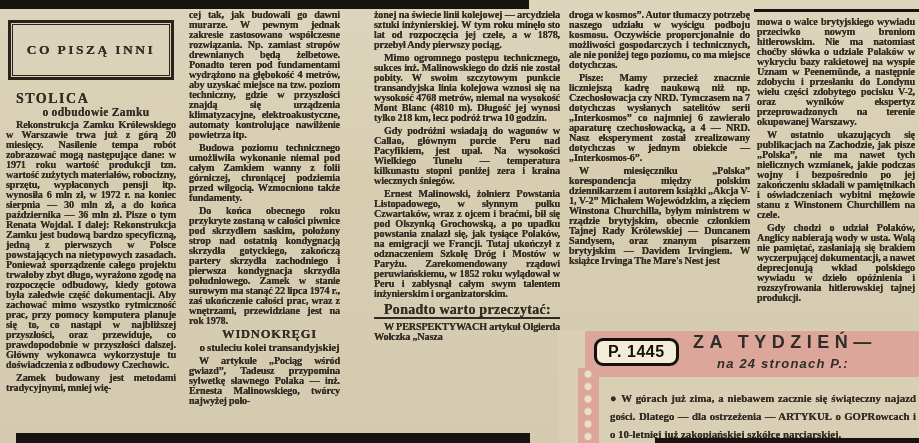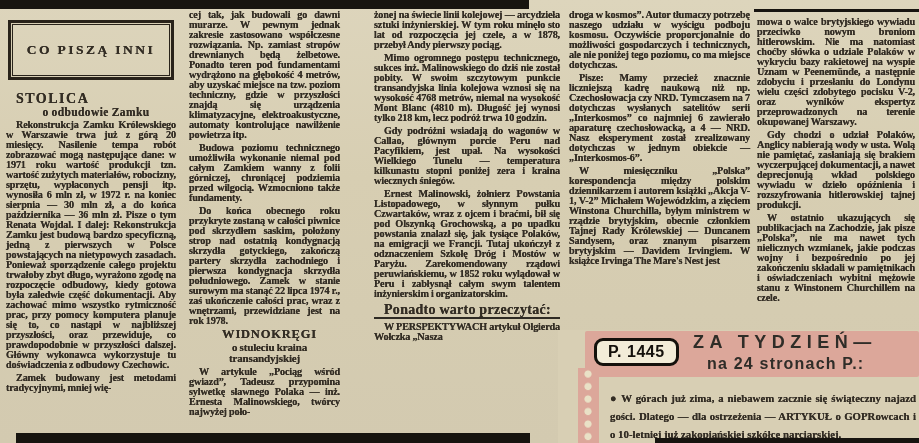--- a/index.html
+++ b/index.html
@@ -37,21 +37,21 @@
              padding:3px 0 2px; margin:3px 0 5px; text-indent:0; text-align:left;}
 
   .promo{position:absolute; left:558px; top:330px; width:361px; height:113px; background:#d8cfb4;}
   .promo-banner{position:absolute; left:27px; top:1px; width:334px; height:46px; background:#dca79a; border-radius:2px;}
   .badge{position:absolute; left:9px; top:7px; background:#f2ecd8; border:3px solid #14110c;
          border-radius:9px; padding:2px 11px; font-family:"Liberation Sans",sans-serif;
          font-weight:700; font-size:16px; color:#14110c; letter-spacing:.5px;}
   .promo-title{position:absolute; left:108px; top:1px; font-family:"Liberation Sans",sans-serif;
          font-weight:700; color:#2f2d28; line-height:21px; white-space:nowrap;}
   .promo-title .l1{font-size:18px; letter-spacing:5.5px;}
-  .promo-title .l2{font-size:16px; letter-spacing:1.2px; margin-left:14px;}
+  .promo-title .l2{font-size:13px; letter-spacing:1.2px; margin-left:24px;font-style:italic;}
   .dots-strip{position:absolute; left:20px; top:38px; width:21px; height:75px; background:#dca79a;
          background-image:radial-gradient(circle at 10px 6px, #e9e1c6 3.2px, rgba(0,0,0,0) 4px);
          background-size:21px 12.5px;}
   .promo-bullet{position:absolute; left:52px; top:59px; width:306px;
          font-weight:700; font-size:10.8px; line-height:18px; text-align:justify;
          text-shadow:0 0 .4px #39322a;}
 </style>
 </head>
 <body>
 
@@ -68,43 +68,43 @@
     <p class="subhead">o odbudowie Zamku</p>
     <p>Rekonstrukcja Zamku Królewskiego w Warszawie trwa już z górą 20 miesięcy. Nasilenie tempa robót zobrazować mogą następujące dane: w 1971 roku wartość produkcji tzn. wartość zużytych materiałów, robocizny, sprzętu, wypłaconych pensji itp. wynosiła 6 mln zł, w 1972 r. na koniec sierpnia — 30 mln zł, a do końca października — 36 mln zł. Pisze o tym Renata Wojdal. I dalej: Rekonstrukcja Zamku jest budową bardzo specyficzną, jedną z pierwszych w Polsce powstających na nietypowych zasadach. Ponieważ sporządzenie całego projektu trwałoby zbyt długo, wyrażono zgodę na rozpoczęcie odbudowy, kiedy gotowa była zaledwie część dokumentacji. Aby zachować mimo wszystko rytmiczność prac, przy pomocy komputera planuje się to, co nastąpi w najbliższej przyszłości, oraz przewiduje, co prawdopodobnie w przyszłości dalszej. Główny wykonawca wykorzystuje tu doświadczenia z odbudowy Czechowic.</p>
     <p>Zamek budowany jest metodami tradycyjnymi, mniej wię-</p>
   </div>
 
   <div class="col col2">
     <p style="text-indent:0">cej tak, jak budowali go dawni murarze. W pewnym jednak zakresie zastosowano współczesne rozwiązania. Np. zamiast stropów drewnianych będą żelbetowe. Ponadto teren pod fundamentami wydrążono na głębokość 4 metrów, aby uzyskać miejsce na tzw. poziom techniczny, gdzie w przyszłości znajdą się urządzenia klimatyzacyjne, elektroakustyczne, automaty kontrolujące nawilżenie powietrza itp.</p>
     <p>Budowa poziomu technicznego umożliwiła wykonanie niemal pod całym Zamkiem wanny z folii górniczej, chroniącej podziemia przed wilgocią. Wzmocniono także fundamenty.</p>
     <p>Do końca obecnego roku przykryte zostaną w całości piwnice pod skrzydłem saskim, położony strop nad ostatnią kondygnacją skrzydła gotyckiego, zakończą partery skrzydła zachodniego i pierwsza kondygnacja skrzydła południowego. Zamek w stanie surowym ma stanąć 22 lipca 1974 r., zaś ukończenie całości prac, wraz z wnętrzami, przewidziane jest na rok 1978.</p>
     <p class="midhead">WIDNOKRĘGI</p>
-    <p class="midsub">o stuleciu kraina transandyjskiej</p>
+    <p class="midsub">o stuleciu kolei transandyjskiej</p>
     <p>W artykule „Pociąg wśród gwiazd”, Tadeusz przypomina sylwetkę sławnego Polaka — inż. Ernesta Malinowskiego, twórcy najwyżej poło-</p>
   </div>
 
   <div class="col col3">
     <p style="text-indent:0">żonej na świecie linii kolejowej — arcydzieła sztuki inżynierskiej. W tym roku minęło sto lat od rozpoczęcia jej czele, a w 1878, przebył Andy pierwszy pociąg.</p>
     <p>Mimo ogromnego postępu technicznego, sukces inż. Malinowskiego do dziś nie został pobity. W swoim szczytowym punkcie transandyjska linia kolejowa wznosi się na wysokość 4768 metrów, niemal na wysokość Mont Blanc (4810 m). Długość jej wynosi tylko 218 km, lecz podróż trwa 10 godzin.</p>
     <p>Gdy podróżni wsiadają do wagonów w Callao, głównym porcie Peru nad Pacyfikiem, jest upał. Na wysokości Wielkiego Tunelu — temperatura kilkunastu stopni poniżej zera i kraina wiecznych śniegów.</p>
     <p>Ernest Malinowski, żołnierz Powstania Listopadowego, w słynnym pułku Czwartaków, wraz z ojcem i braćmi, bił się pod Olszynką Grochowską, a po upadku powstania znalazł się, jak tysiące Polaków, na emigracji we Francji. Tutaj ukończył z odznaczeniem Szkołę Dróg i Mostów w Paryżu. Zarekomendowany rządowi peruwiańskiemu, w 1852 roku wylądował w Peru i zabłysnął całym swym talentem inżynierskim i organizatorskim.</p>
     <p class="ruledhead">Ponadto warto przeczytać:</p>
     <p>W PERSPEKTYWACH artykuł Olgierda Wołczka „Nasza</p>
   </div>
 
   <div class="col col4">
     <p style="text-indent:0">droga w kosmos”. Autor tłumaczy potrzebę naszego udziału w wyścigu podboju kosmosu. Oczywiście proporcjonalnie do możliwości gospodarczych i technicznych, ale nie poniżej tego poziomu, co ma miejsce dotychczas.</p>
     <p>Pisze: Mamy przecież znacznie liczniejszą kadrę naukową niż np. Czechosłowacja czy NRD. Tymczasem na 7 dotychczas wysłanych satelitów serii „Interkosmos” co najmniej 6 zawierało aparaturę czechosłowacką, a 4 — NRD. Nasz eksperyment został zrealizowany dotychczas w jednym obiekcie — „Interkosmos-6”.</p>
     <p>W miesięczniku „Polska” korespondencja między polskim dziennikarzem i autorem książki „Akcja V-1, V-2” Michałem Wojewódzkim, a zięciem Winstona Churchilla, byłym ministrem w rządzie brytyjskim, obecnie członkiem Tajnej Rady Królewskiej — Duncanem Sandysem, oraz znanym pisarzem brytyjskim — Davidem Irvingiem. W książce Irvinga The Mare's Nest jest</p>
   </div>
 
   <div class="col col5">
     <p style="text-indent:0">mowa o walce brytyjskiego wywiadu przeciwko nowym broniom hitlerowskim. Nie ma natomiast choćby słówka o udziale Polaków w wykryciu bazy rakietowej na wyspie Uznam w Peenemünde, a następnie zdobyciu i przesłaniu do Londynu wielu części zdobytego pocisku V-2, oraz wyników ekspertyz przeprowadzonych na terenie okupowanej Warszawy.</p>
+    <p>W ostatnio ukazujących się publikacjach na Zachodzie, jak pisze „Polska”, nie ma nawet tych nielicznych wzmianek, jakie podczas wojny i bezpośrednio po jej zakończeniu składali w pamiętnikach i oświadczeniach wybitni mężowie stanu z Winstonem Churchillem na czele.</p>
     <p>Gdy chodzi o udział Polaków, Anglicy nabierają wody w usta. Wolą nie pamiętać, zasłaniają się brakiem wyczerpującej dokumentacji, a nawet deprecjonują wkład polskiego wywiadu w dzieło opóźnienia i rozszyfrowania hitlerowskiej tajnej produkcji.</p>
-    <p>W ostatnio ukazujących się publikacjach na Zachodzie, jak pisze „Polska”, nie ma nawet tych nielicznych wzmianek, jakie podczas wojny i bezpośrednio po jej zakończeniu składali w pamiętnikach i oświadczeniach wybitni mężowie stanu z Winstonem Churchillem na czele.</p>
   </div>
 
   <div class="promo">
     <div class="promo-banner">
       <div class="badge">P. 1445</div>
       <div class="promo-title">
         <div class="l1">ZA TYDZIEŃ—</div>
         <div class="l2">na 24 stronach P.:</div>
       </div>
     </div>

